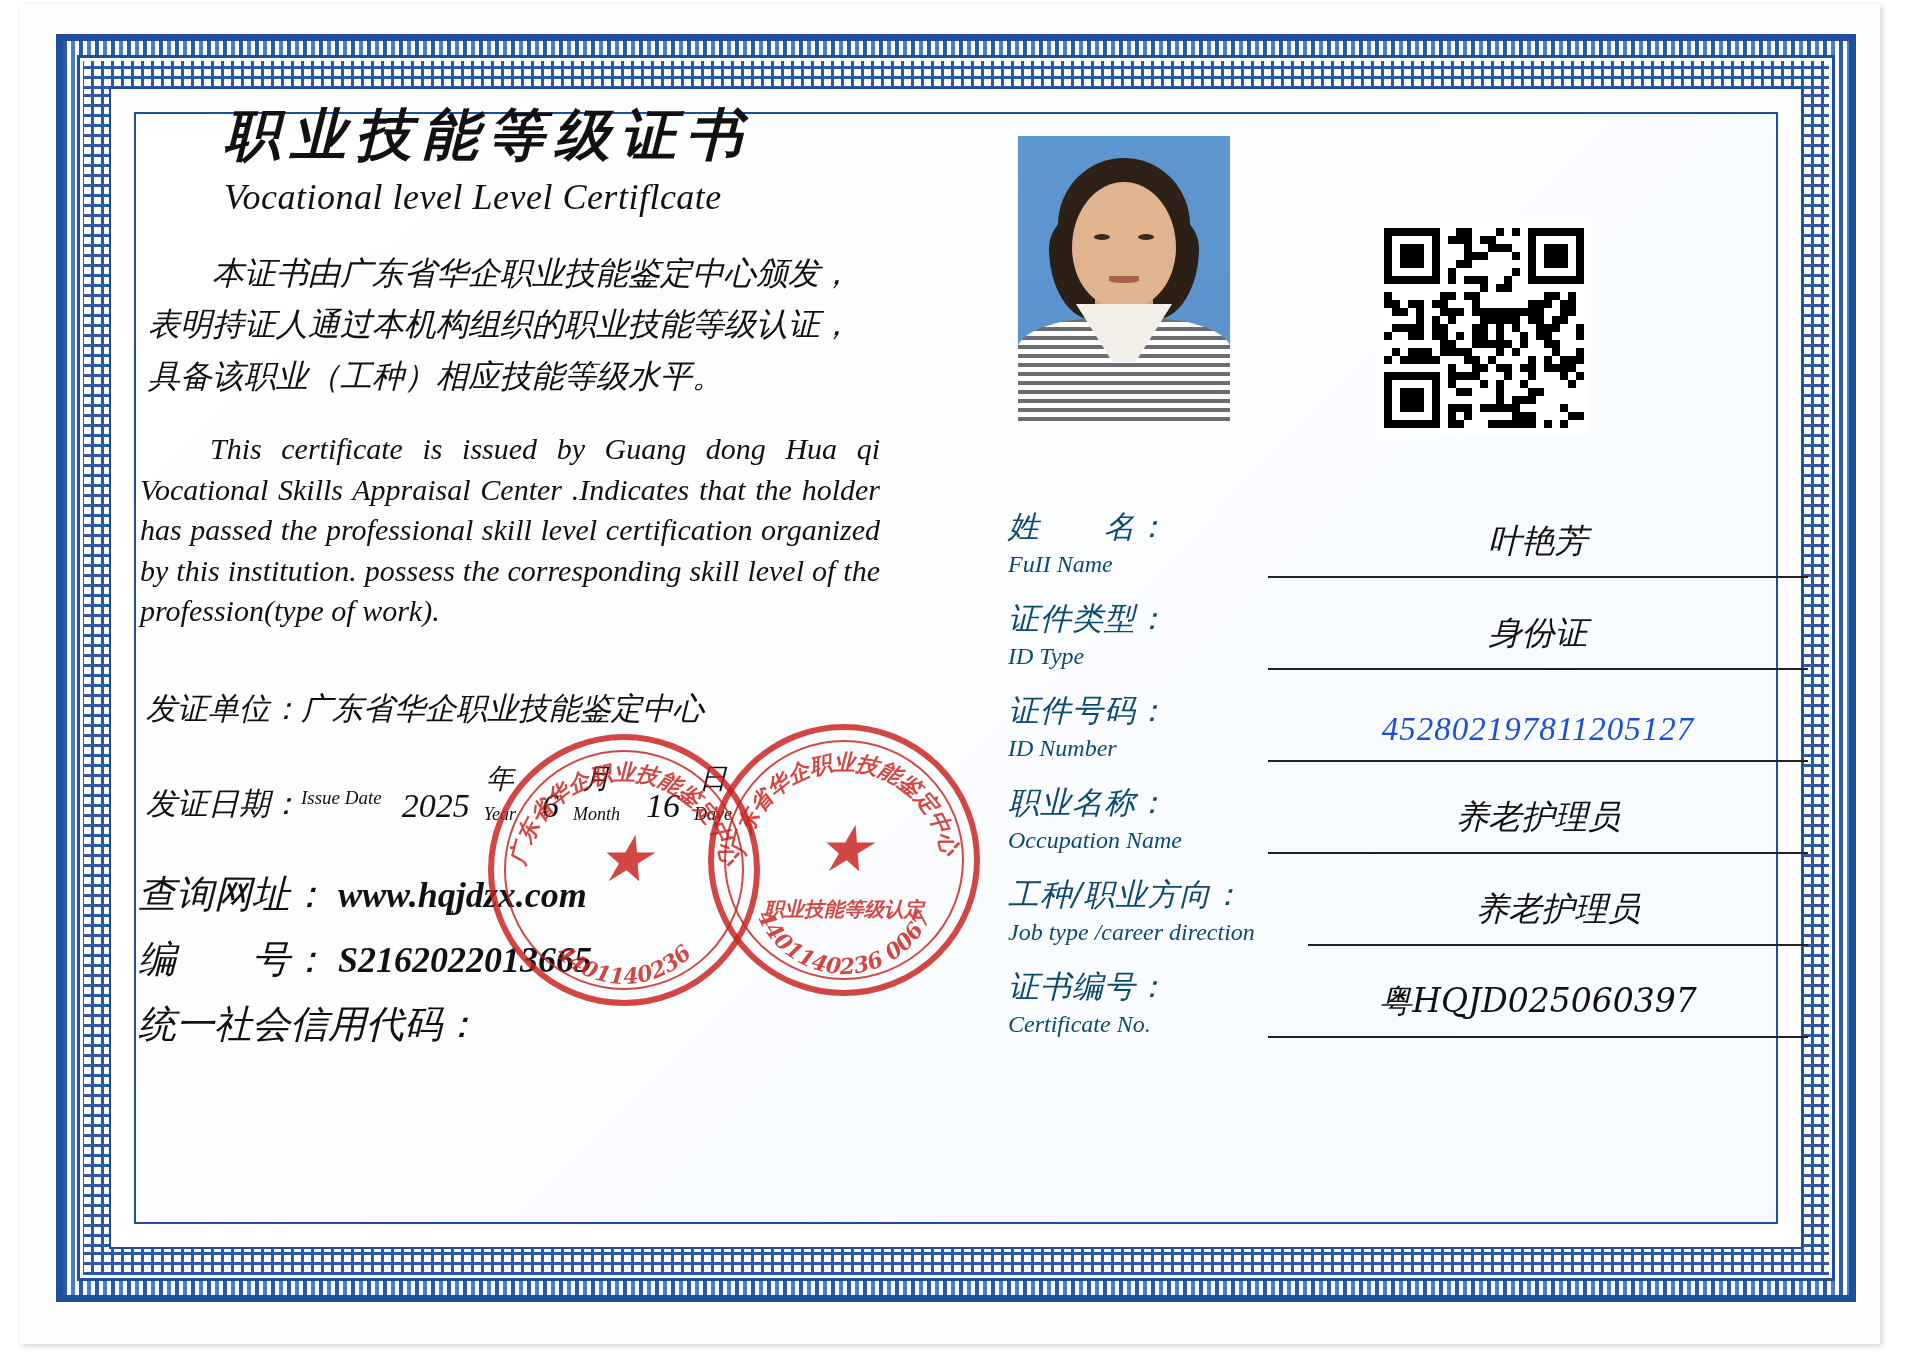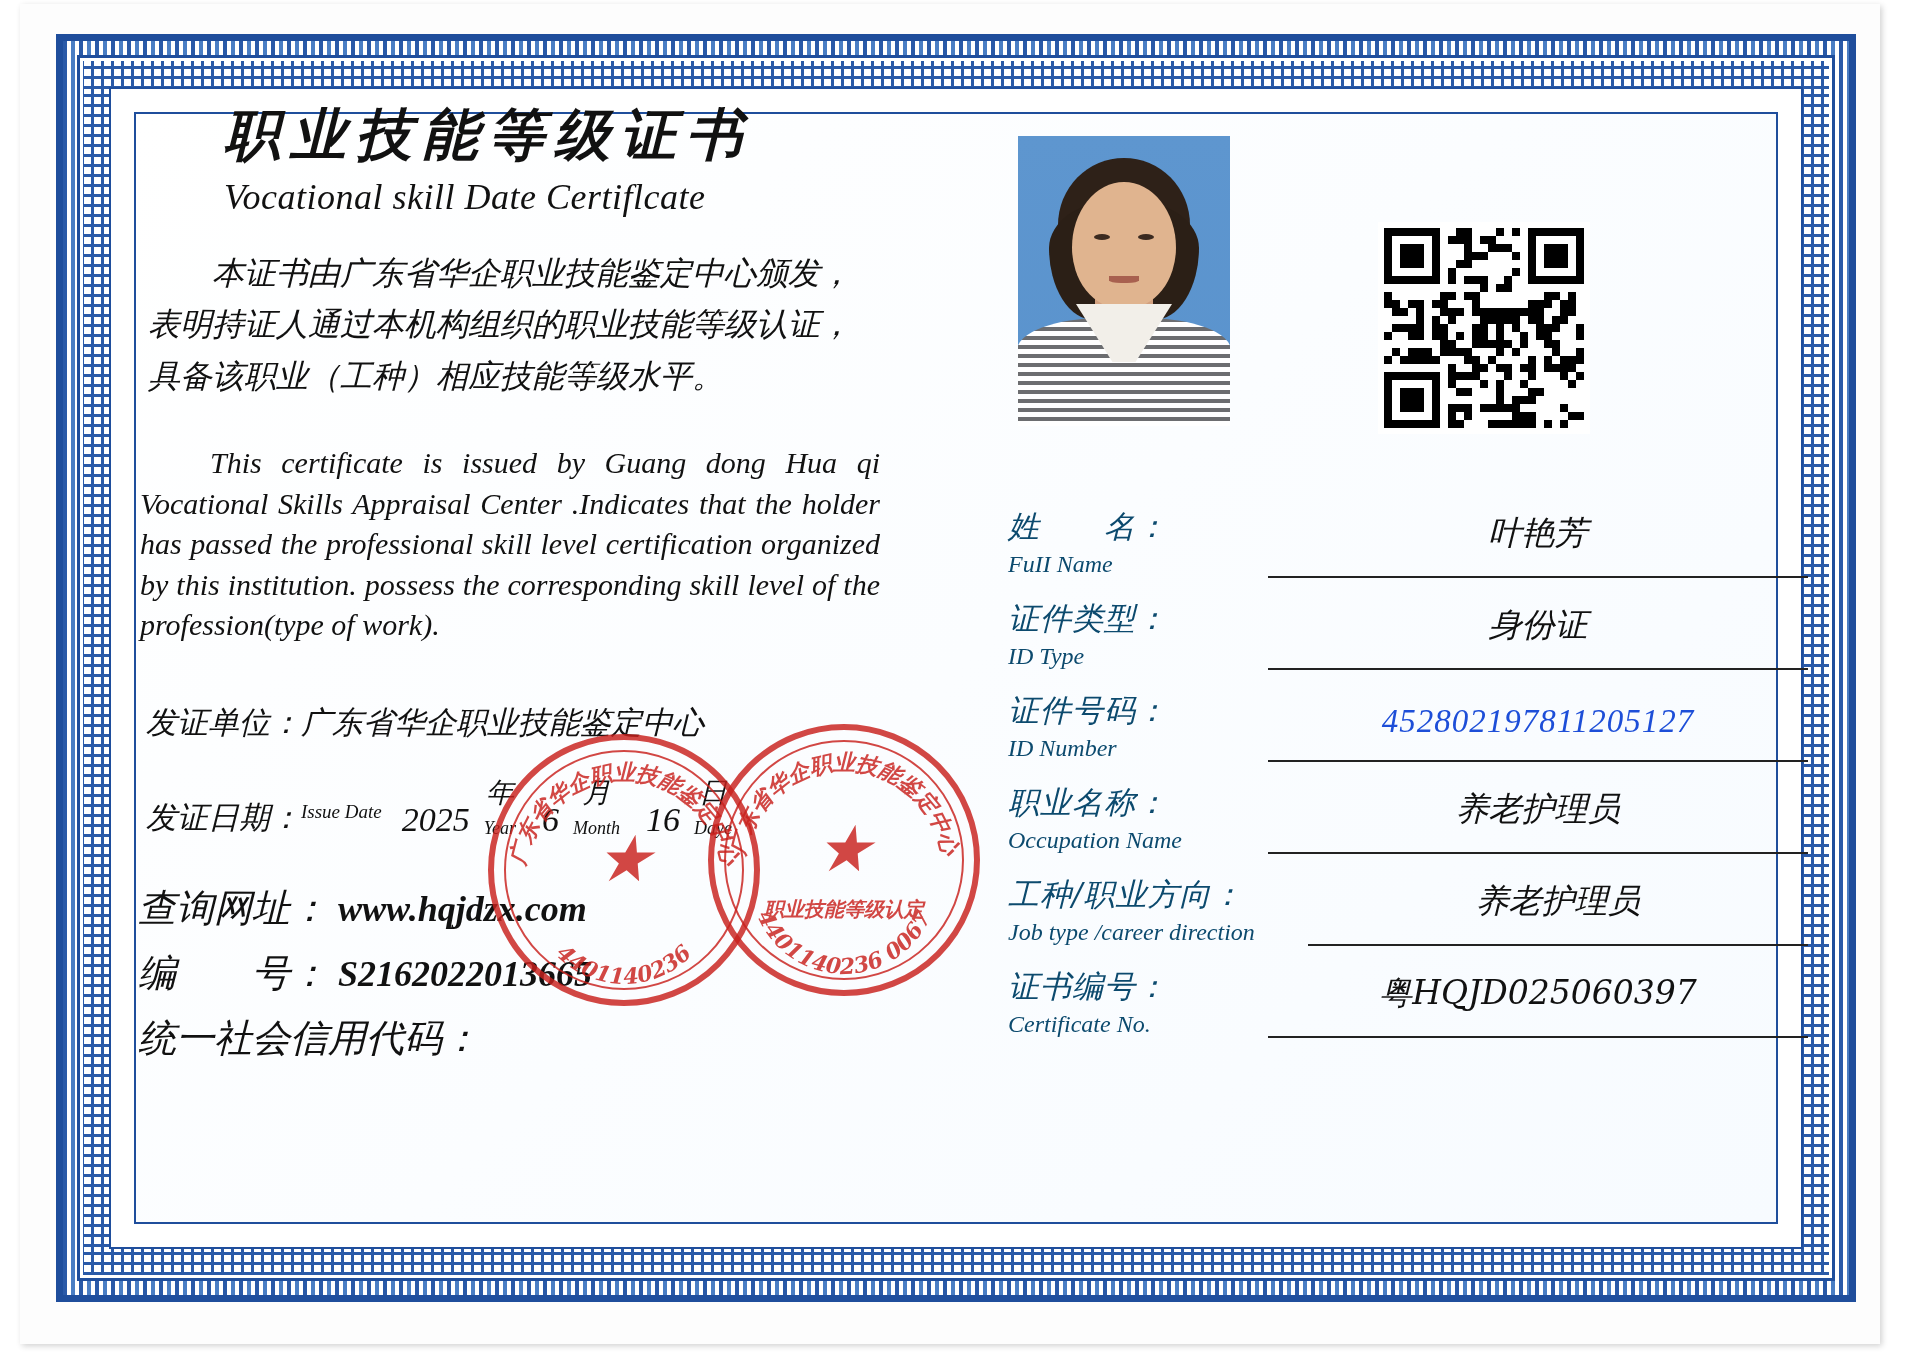--- a/index.html
+++ b/index.html
@@ -132,21 +132,21 @@
     margin-top: 30px;
     margin-left: 20px;
     width: 740px;
   }
   .para-cn .indent { display:inline-block; width: 64px; }
   .para-en {
     font-family: "Liberation Serif", serif;
     font-size: 30px;
     color: #111111;
     line-height: 1.35;
-    margin-top: 40px;
+    margin-top: 26px;
     margin-left: 12px;
     width: 740px;
     text-align: justify;
   }
   .para-en .indent { display:inline-block; width: 70px; }
 
   .issuer-block {
     margin-top: 56px;
     margin-left: 18px;
     position: relative;
@@ -382,21 +382,21 @@
     white-space: pre;
   }
   .label-en {
     font-family: "Liberation Serif", serif;
     font-size: 24px;
     margin-top: 3px;
   }
   .field .value-wrap {
     flex: 1;
     border-bottom: 2px solid #222222;
-    padding-bottom: 20px;
+    padding-bottom: 12px;
     text-align: center;
     min-height: 44px;
     display: flex;
     align-items: flex-end;
     justify-content: center;
   }
   .value-cn {
     font-family: "DejaVu Serif", serif;
     font-size: 33px;
     color: #111111;
@@ -418,21 +418,21 @@
       <div class="frame-mid">
         <div class="frame-key"></div>
         <div class="frame-inner-line"></div>
       </div>
     </div>
 
     <div class="content">
 
       <div class="left-col">
         <div class="title-cn">职业技能等级证书</div>
-        <div class="title-en">Vocational skill Date  Certiflcate</div>
+        <div class="title-en">Vocational level Level  Certiflcate</div>
 
         <div class="para-cn">
           <div><span class="indent"></span><span>本证书由广东省华企职业技能鉴定中心颁发，</span></div>
           <div>表明持证人通过本机构组织的职业技能等级认证，</div>
           <div>具备该职业（工种）相应技能等级水平。</div>
         </div>
 
         <div class="para-en">
           <span class="indent"></span><span>This certificate is issued by Guang dong Hua qi Vocational Skills Appraisal Center .Indicates that the holder has passed the professional skill level certification organized by this institution. possess the corresponding  skill level of the profession(type of  work).</span>
         </div>

